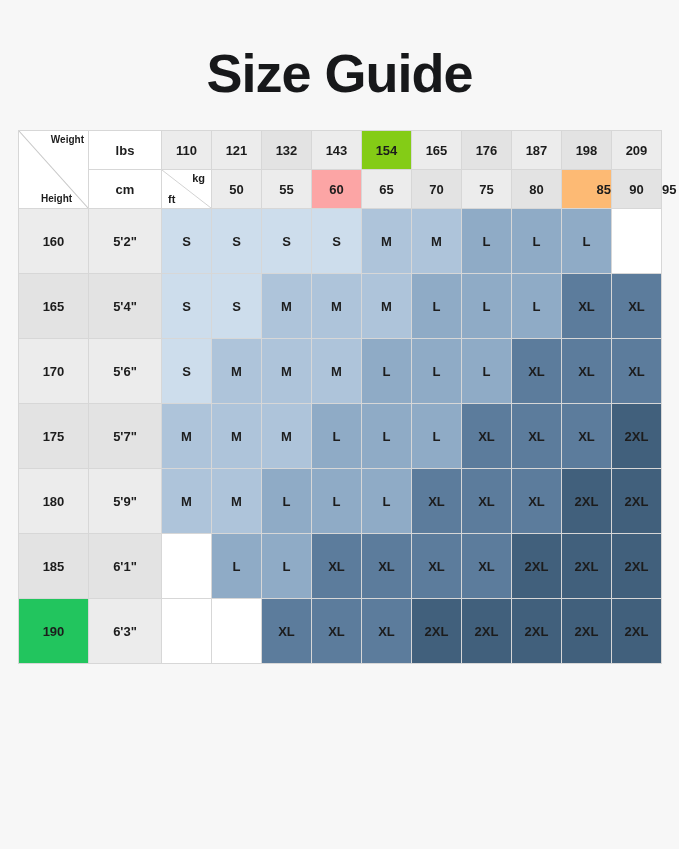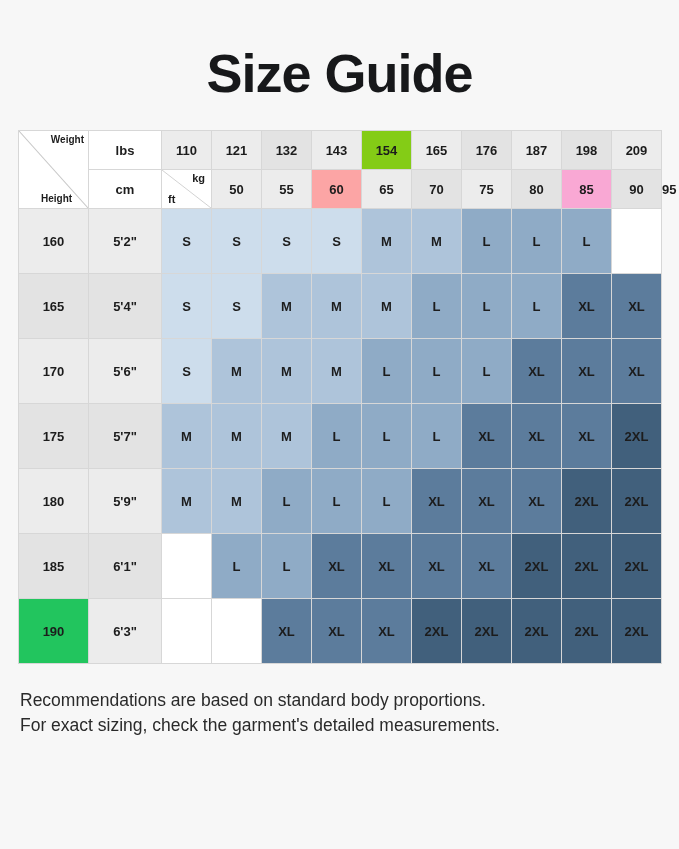--- a/index.html
+++ b/index.html
@@ -176,21 +176,21 @@
               <span class="u-top">kg</span>
               <span class="u-bot">ft</span>
             </td>
             <td class="hdr-top" style="background: rgb(236, 236, 236);">50</td>
             <td class="hdr-top" style="background: rgb(236, 236, 236);">55</td>
             <td class="hdr-top" style="background: #fca5a5;">60</td>
             <td class="hdr-top" style="background: rgb(236, 236, 236);">65</td>
             <td class="hdr-top" style="background: rgb(227, 227, 227);">70</td>
             <td class="hdr-top" style="background: rgb(236, 236, 236);">75</td>
             <td class="hdr-top" style="background: rgb(227, 227, 227);">80</td>
-            <td class="hdr-top" style="background: #f9a8d4;">85</td>
+            <td class="hdr-top" style="background: #fdba74; text-align: right;">85</td>
             <td class="hdr-top" style="background: rgb(227, 227, 227);">90</td>
             <td class="hdr-top" style="background: rgb(236, 236, 236);">95</td>
           </tr>
           <tr>
             <td class="row-head" style="background: rgb(236, 236, 236); height: 64px;">160</td>
             <td class="row-head" style="background: rgb(236, 236, 236);">5'2"</td>
             <td style="background: rgb(205, 221, 236);">S</td>
             <td style="background: rgb(205, 221, 236);">S</td>
             <td style="background: rgb(205, 221, 236);">S</td>
             <td style="background: rgb(205, 221, 236);">S</td>
@@ -282,18 +282,14 @@
             <td style="background: rgb(65, 96, 124);">2XL</td>
             <td style="background: rgb(65, 96, 124);">2XL</td>
             <td style="background: rgb(65, 96, 124);">2XL</td>
             <td style="background: rgb(65, 96, 124);">2XL</td>
             <td style="background: rgb(65, 96, 124);">2XL</td>
           </tr>
         </tbody>
     </table>
   </div>
 
-  <div class="note">
-    <div>Recommendations are based on standard body proportions.</div>
-    <div>For exact sizing, check the garment's detailed measurements.</div>
-  </div>
 
 </div>
 
 </body></html>

